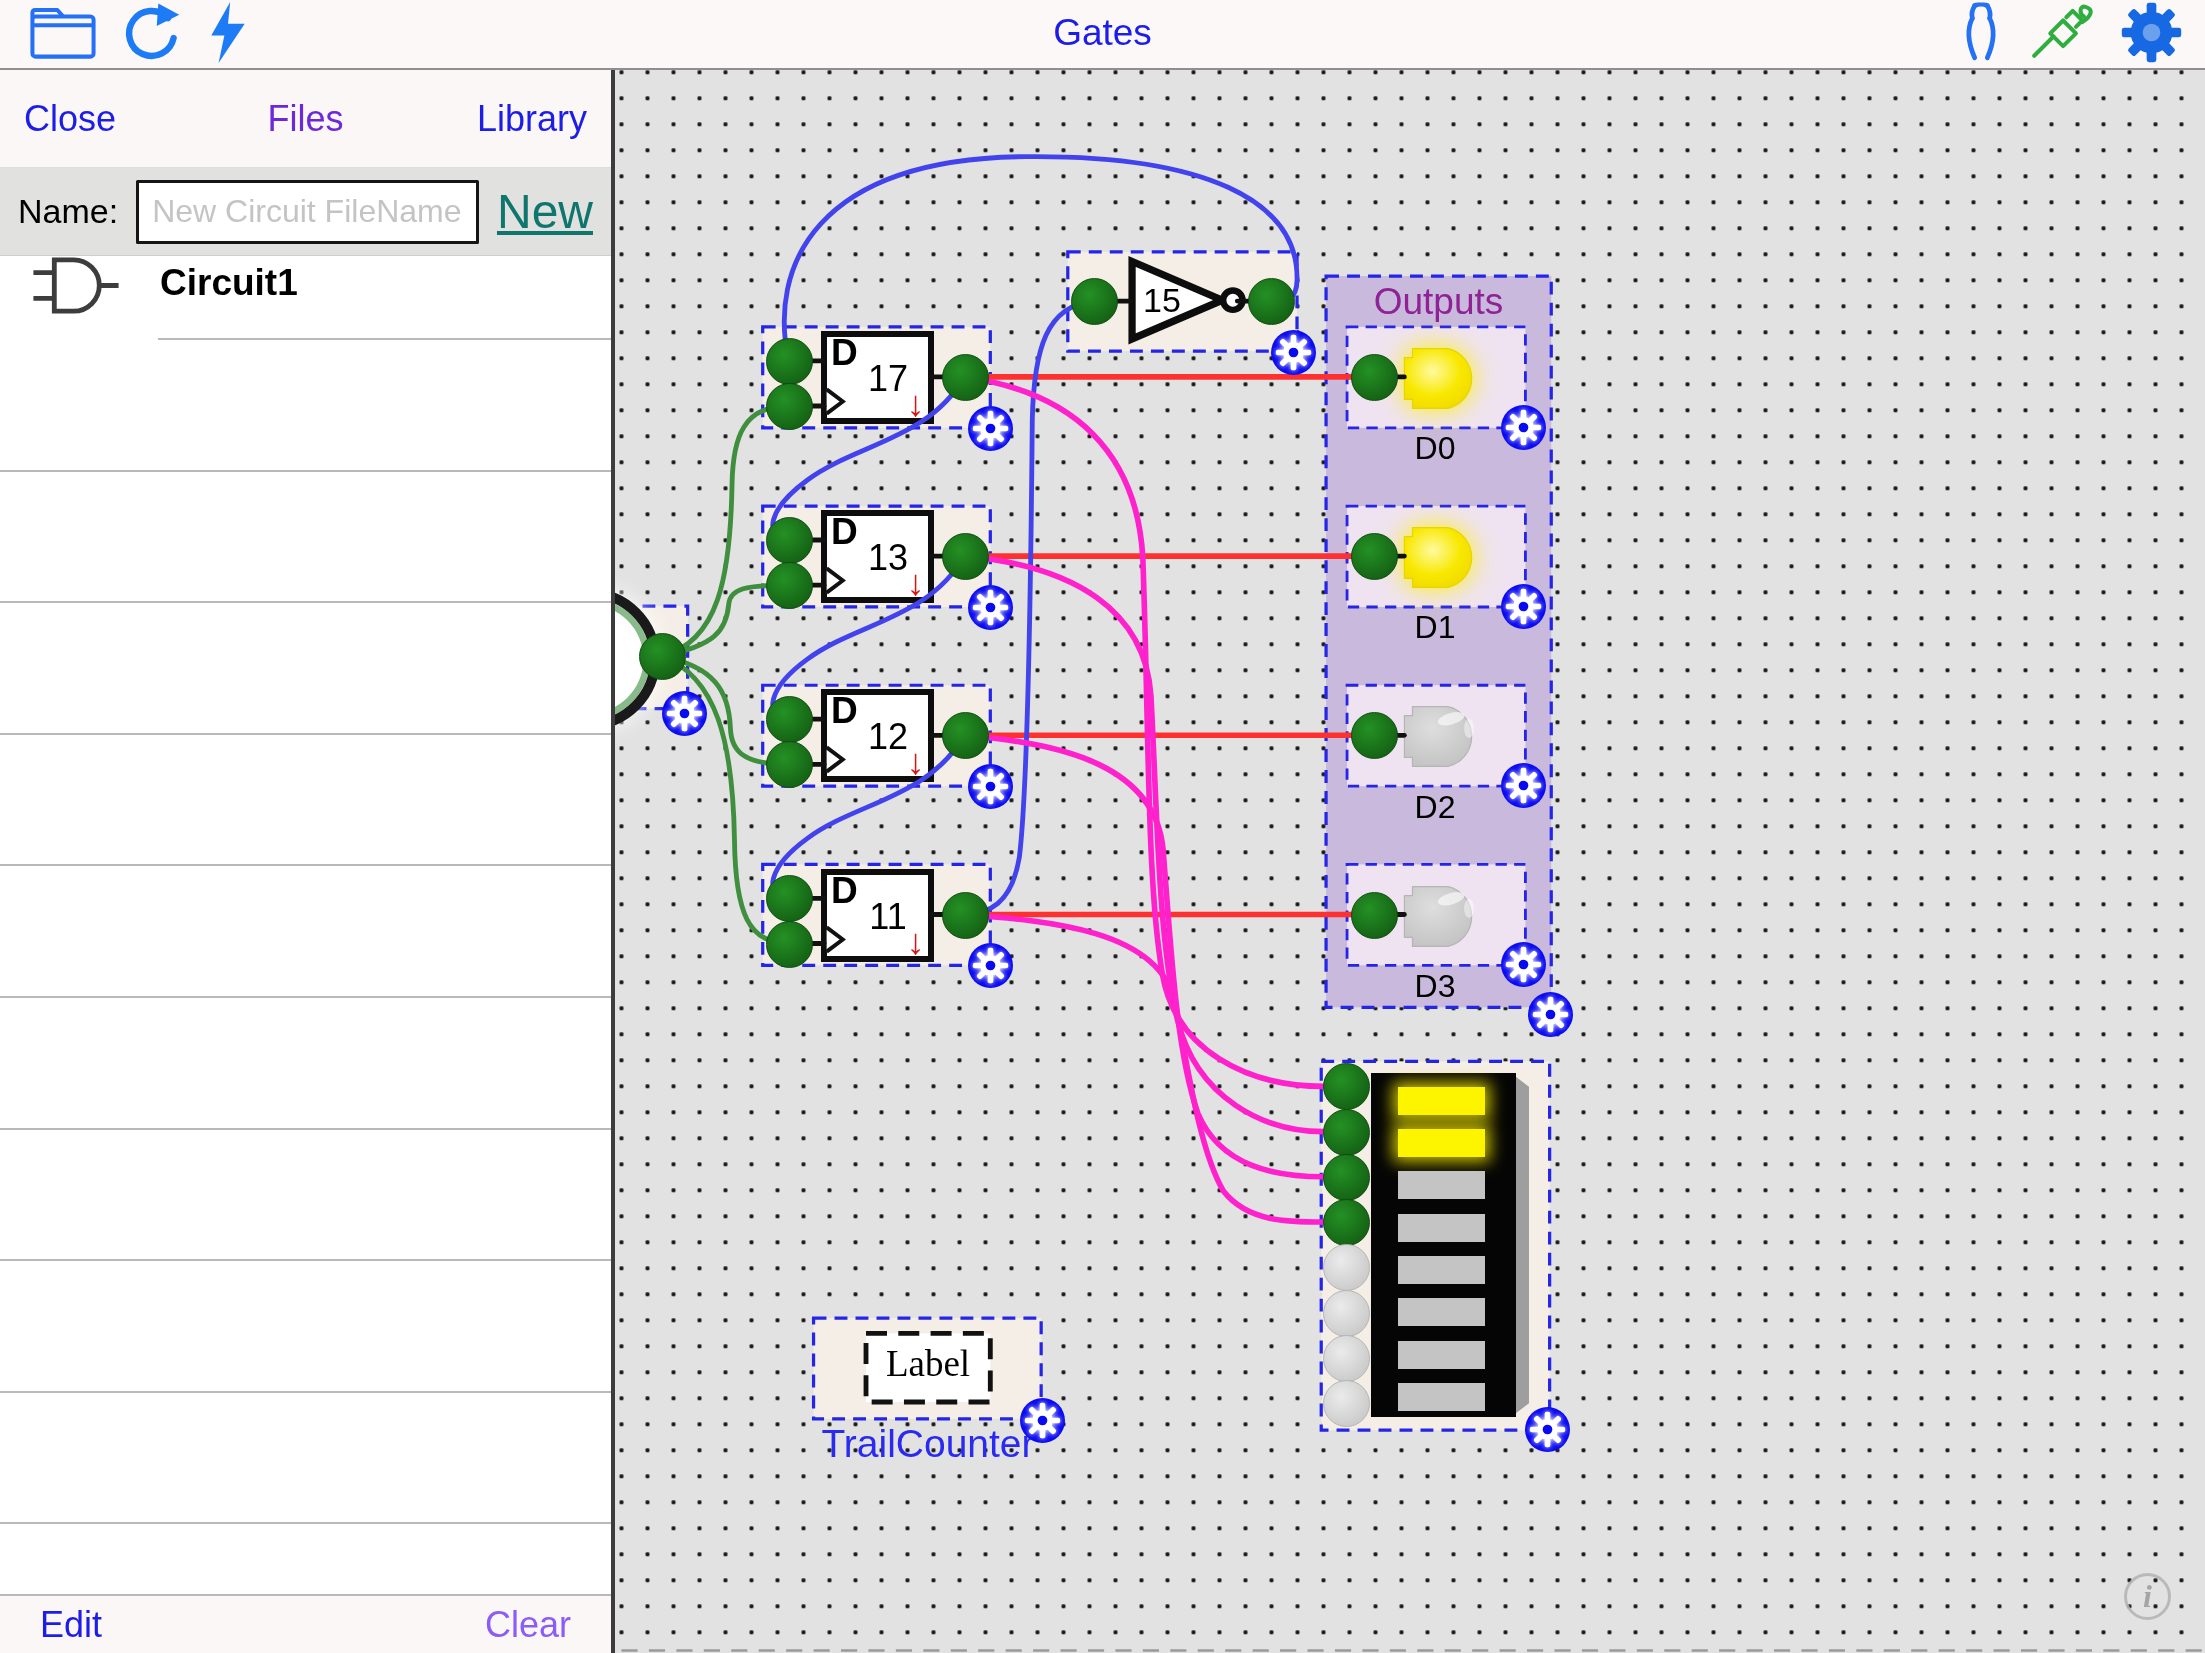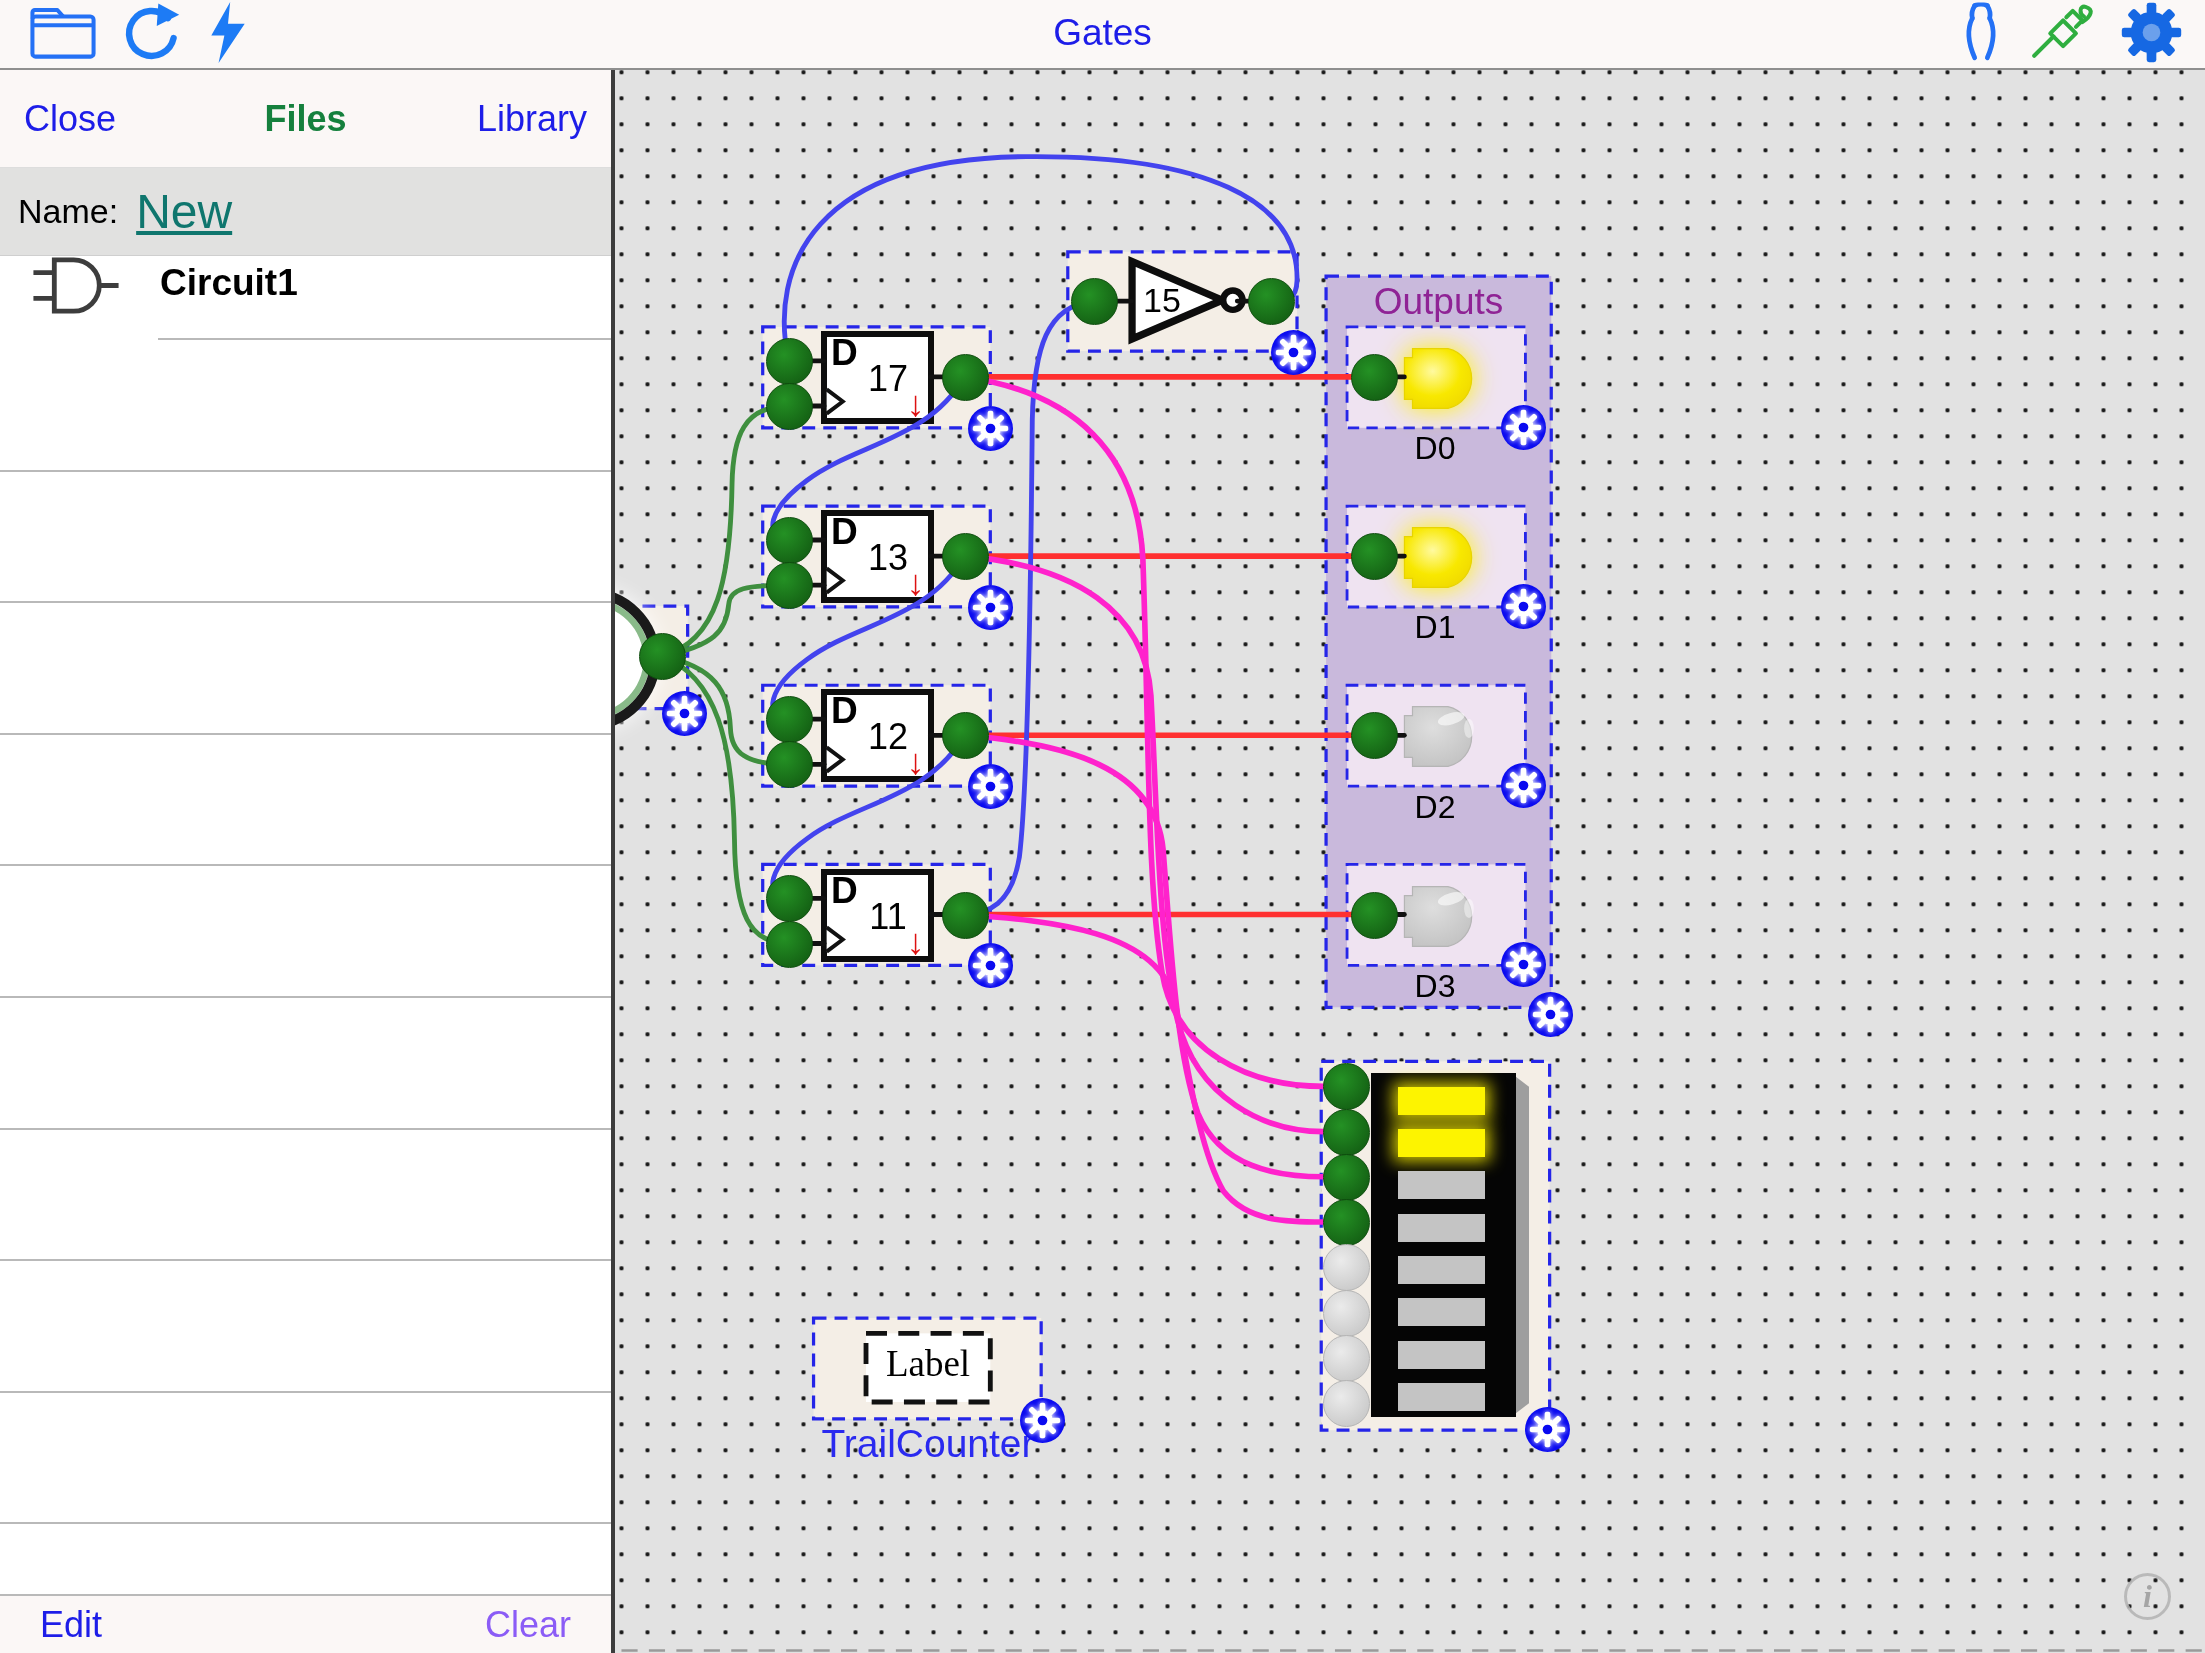--- a/index.html
+++ b/index.html
@@ -50,21 +50,21 @@
     border-right:4px solid #3c3c3c;z-index:20;box-sizing:content-box;
   }
   #sb-header{
     height:81px;background:#fbf7f6;display:flex;align-items:center;
     justify-content:space-between;padding:8px 24px;position:relative;
     border-bottom:0.8px solid #ddd;
   }
   #sb-header .link{font-size:36px;color:#1d1de8;cursor:pointer;}
   #sb-header .ptitle{
     position:absolute;left:50%;top:50%;transform:translate(-50%,-50%);
-    font-size:36px;color:#15803d;font-weight:700;
+    font-size:36px;color:#6d28d9;font-weight:400;
   }
   #namerow{
     height:83px;background:#e1e1e0;display:flex;align-items:center;
     padding:2px 18px;gap:18px;border-bottom:0.8px solid #cfcfcf;
   }
   #namerow .nlabel{font-size:34px;color:#000;white-space:nowrap;}
   #namerow input{
     flex:1;min-width:0;height:58px;border:3.2px solid #151515;border-radius:1.6px;
     background:#fff;font-size:32px;padding:0 13px;color:#333;outline:none;
     font-family:"Liberation Sans","DejaVu Sans",sans-serif;
@@ -512,20 +512,21 @@
 </div>
 
 <div id="sidebar">
   <div id="sb-header">
     <span class="link">Close</span>
     <span class="ptitle">Files</span>
     <span class="link">Library</span>
   </div>
   <div id="namerow">
     <span class="nlabel">Name:</span>
+    <input type="text" placeholder="New Circuit FileName" style="">
     <span class="newbtn">New</span>
   </div>
   <div id="filelist">
     <div id="row-circuit">
       <span style="position:absolute;left:27.4px;top:16px">
         <svg width="98" height="71" viewBox="0 0 122 88" fill="none" stroke="#3d3d3d" stroke-width="6">
           <path d="M34,12 H58 A32,32 0 0 1 58,76 H34 Z" fill="#fff"></path>
           <path d="M8,28 H34 M8,60 H34 M91,44 H114"></path>
         </svg>
       </span>

